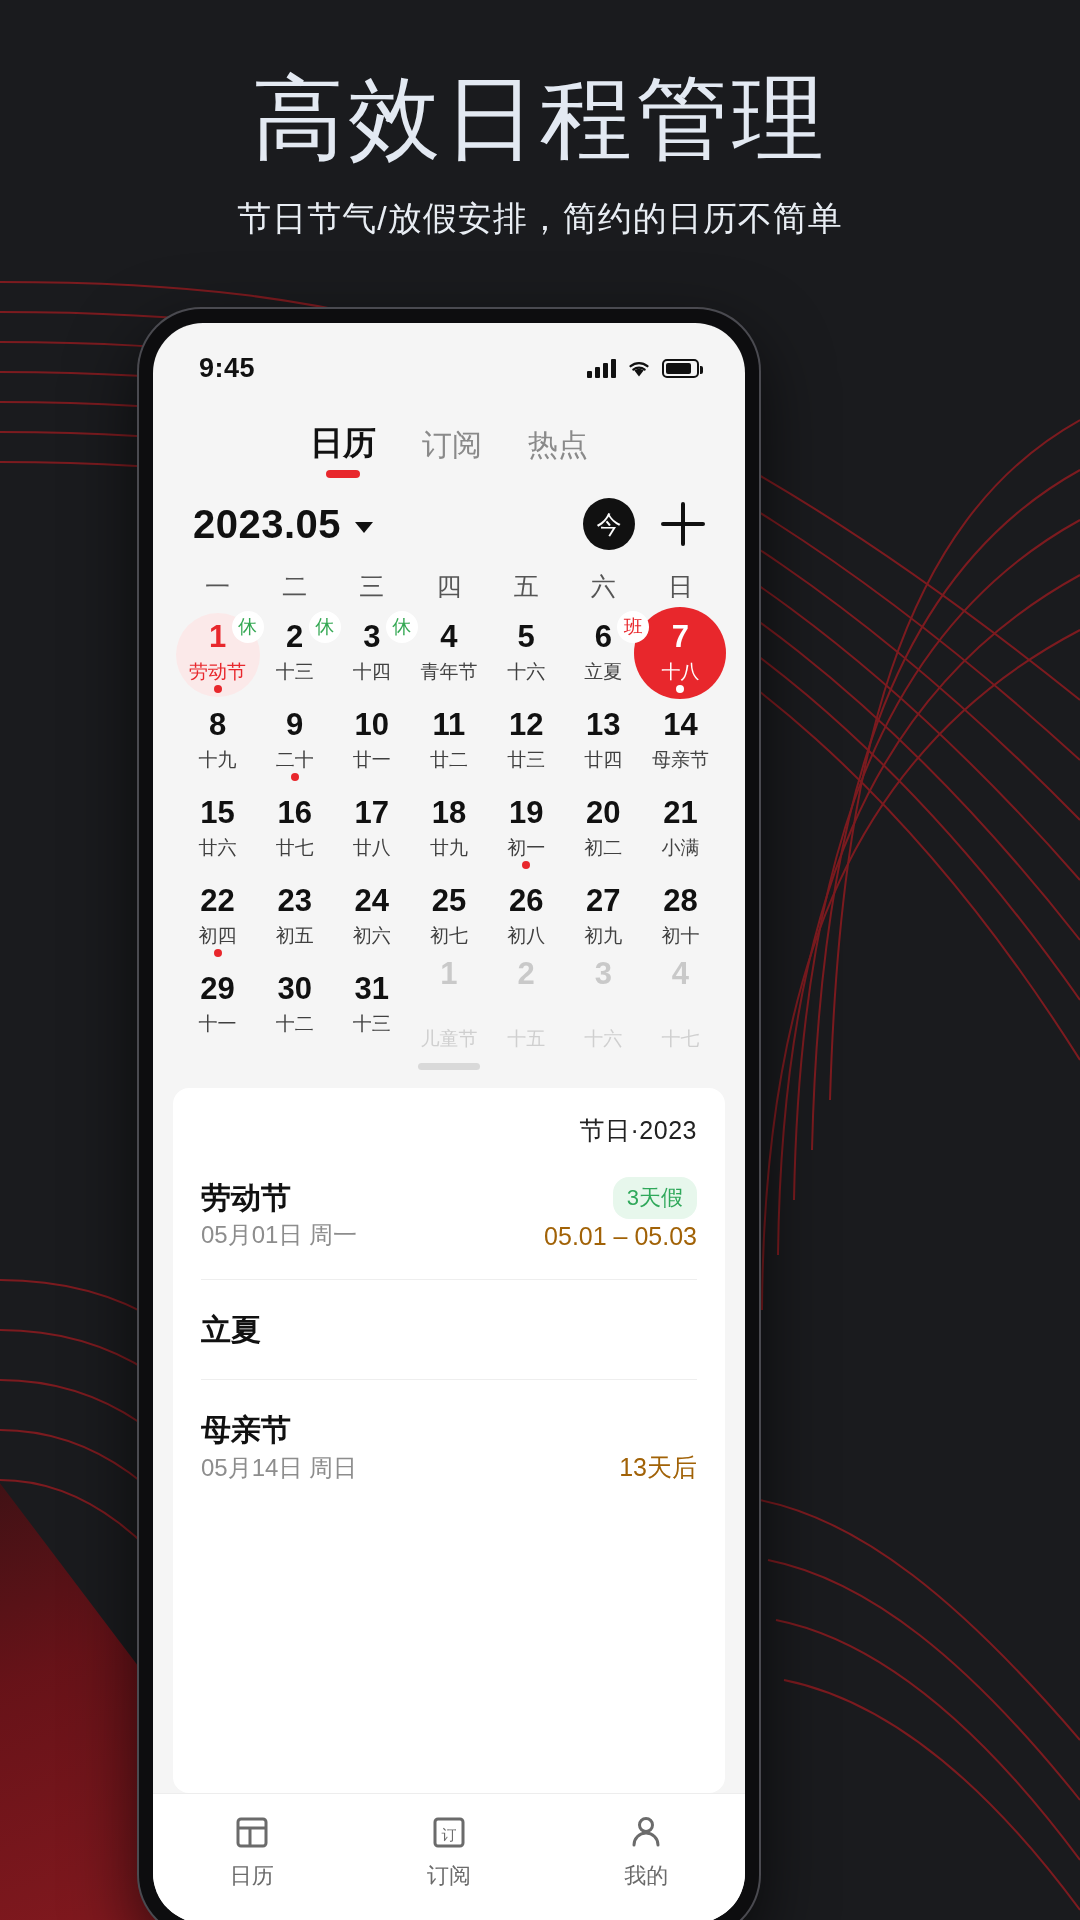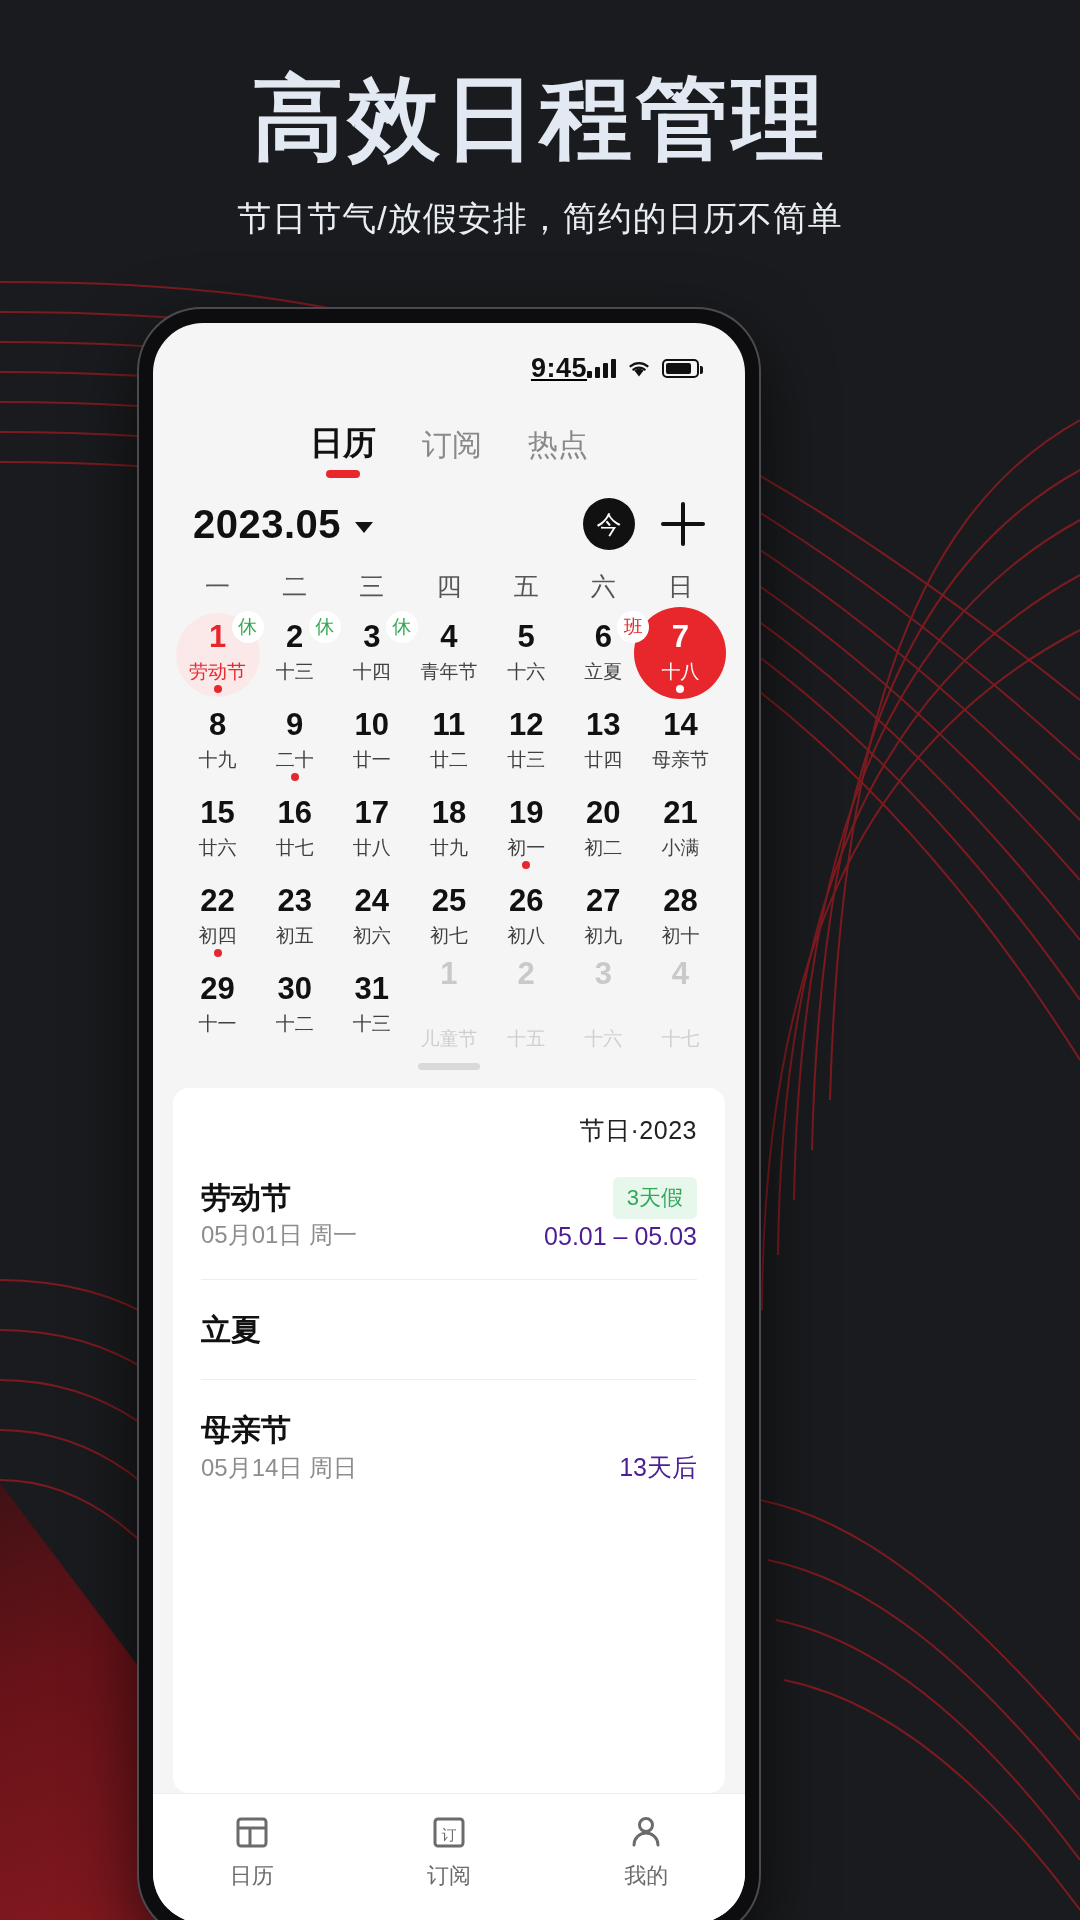--- a/index.html
+++ b/index.html
@@ -19,21 +19,21 @@
     background:linear-gradient(160deg,#2a1012 0%, #6b1218 48%, #8d1a20 100%);
     clip-path:polygon(0 22%, 100% 100%, 0 100%);
     opacity:.95;
   }
 
   
   .headline {
     position:absolute; top:66px; left:0; right:0; text-align:center; z-index:3;
   }
   .headline h1 {
-    font-size:92px; font-weight:bold; letter-spacing:4px;
+    font-size:92px; font-weight:normal; letter-spacing:4px;
     color:#e3e9f2; line-height:1.15;
   }
   .headline h2 {
     margin-top:24px; font-size:34px; font-weight:400; color:#e8edf3;
     letter-spacing:1px;
     text-align:center;
   }
 
   
   .phone {
@@ -50,23 +50,22 @@
     border-radius:50px;
     background:#f5f5f5;
     overflow:hidden;
     position:relative;
     display:flex; flex-direction:column;
   }
 
   
   .statusbar {
     height:74px; flex:0 0 74px;
-    display:flex; align-items:center; justify-content:flex-end;
+    display:flex; align-items:center; justify-content:space-between;
     padding:16px 46px 0 46px;
-    text-decoration:underline;
   }
   .status-time { font-size:27px; font-weight:bold; color:#111; letter-spacing:.5px; }
   .status-icons { display:flex; align-items:center; gap:11px; }
   .bars { display:flex; align-items:flex-end; gap:3px; height:19px; }
   .bars i { display:block; width:5px; background:#111; border-radius:1px; }
   .bars i:nth-child(1){ height:7px; }
   .bars i:nth-child(2){ height:11px; }
   .bars i:nth-child(3){ height:15px; }
   .bars i:nth-child(4){ height:19px; }
   .wifi { width:24px; height:19px; position:relative; }
@@ -164,25 +163,25 @@
     margin:6px 20px 0 20px; background:#fff; border-radius:16px;
     padding:26px 28px 0 28px; flex:1 1 auto; overflow:hidden;
   }
   .card-title { font-size:25px; color:#222; letter-spacing:.5px;text-align:right; }
   .evt { padding:30px 0 28px 0; border-bottom:1px solid #eee; position:relative; }
   .evt:last-child { border-bottom:none; }
   .evt-top { display:flex; align-items:center; justify-content:space-between; }
   .evt-name { font-size:30px; font-weight:bold; color:#111; }
   .tag {
     background:#e7f7ec; color:#2fa85a; font-size:22px;
-    padding:6px 14px; border-radius:6px;
+    padding:6px 14px; border-radius:16px;
   }
   .evt-bot { display:flex; align-items:flex-end; justify-content:space-between; }
   .evt-date { font-size:24px; color:#8d8d8d; }
-  .evt-right { font-size:25px; color:#4c1d95; }
+  .evt-right { font-size:25px; color:#a16207; }
 
   
   .bottomnav {
     flex:0 0 130px; background:#fff; border-top:1px solid #ededed;
     display:flex; align-items:center; padding-bottom:14px;
   }
   .navitem {
     flex:1; display:flex; flex-direction:column; align-items:center; gap:9px;
     color:#6b6b6b; font-size:22px;
   }

